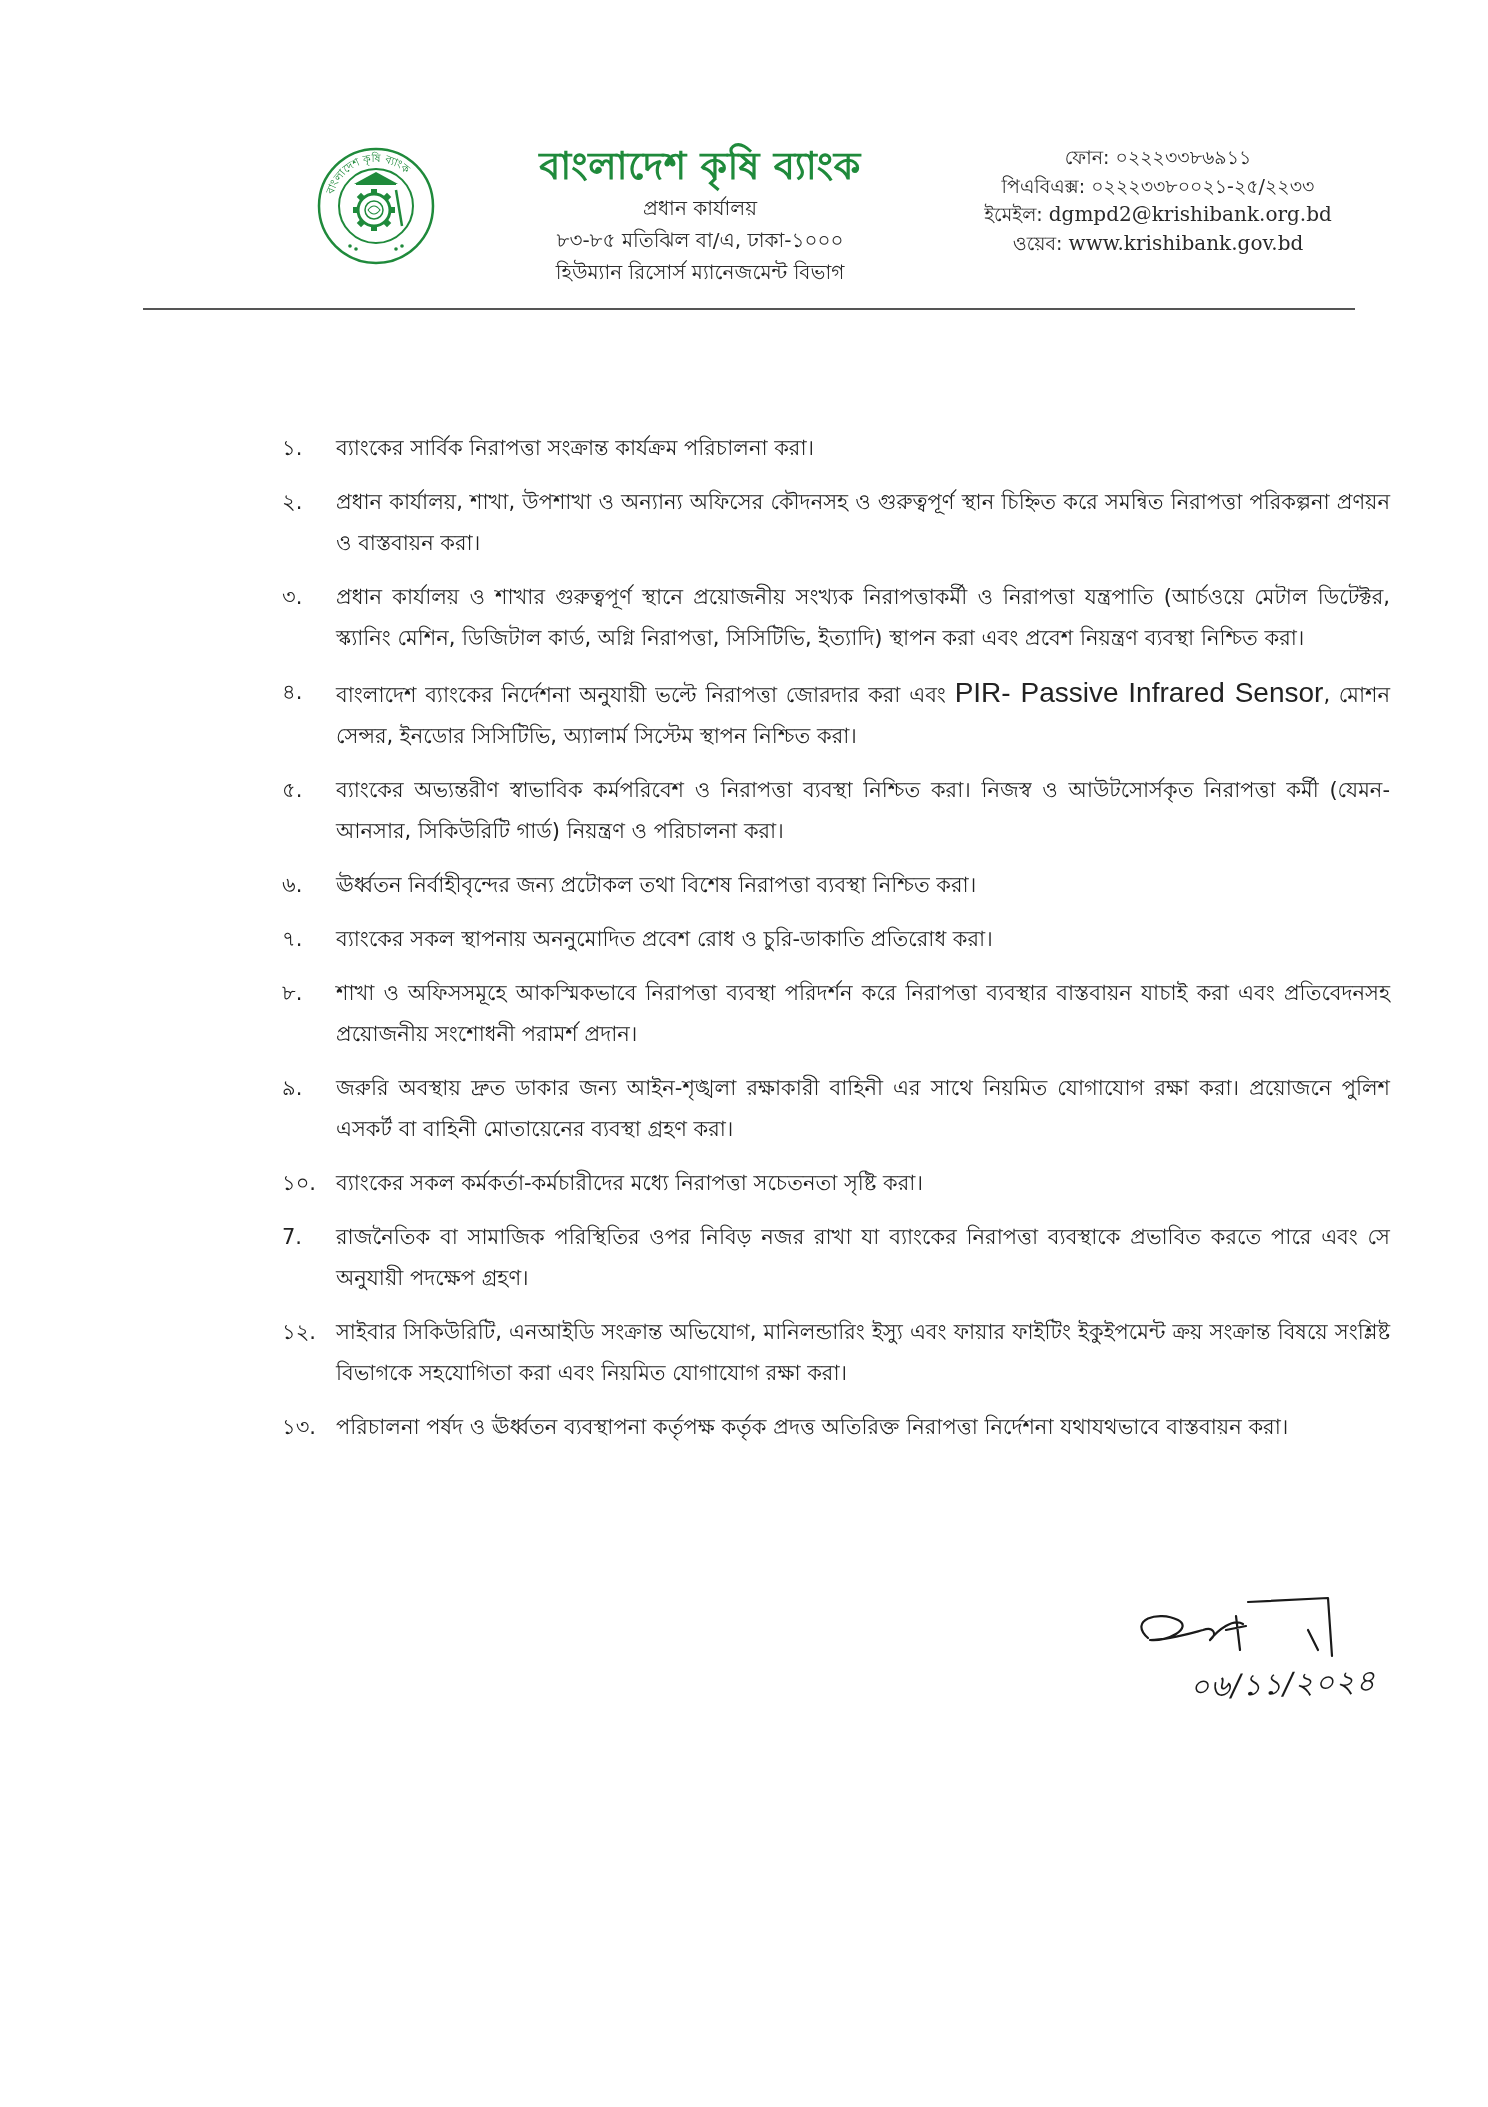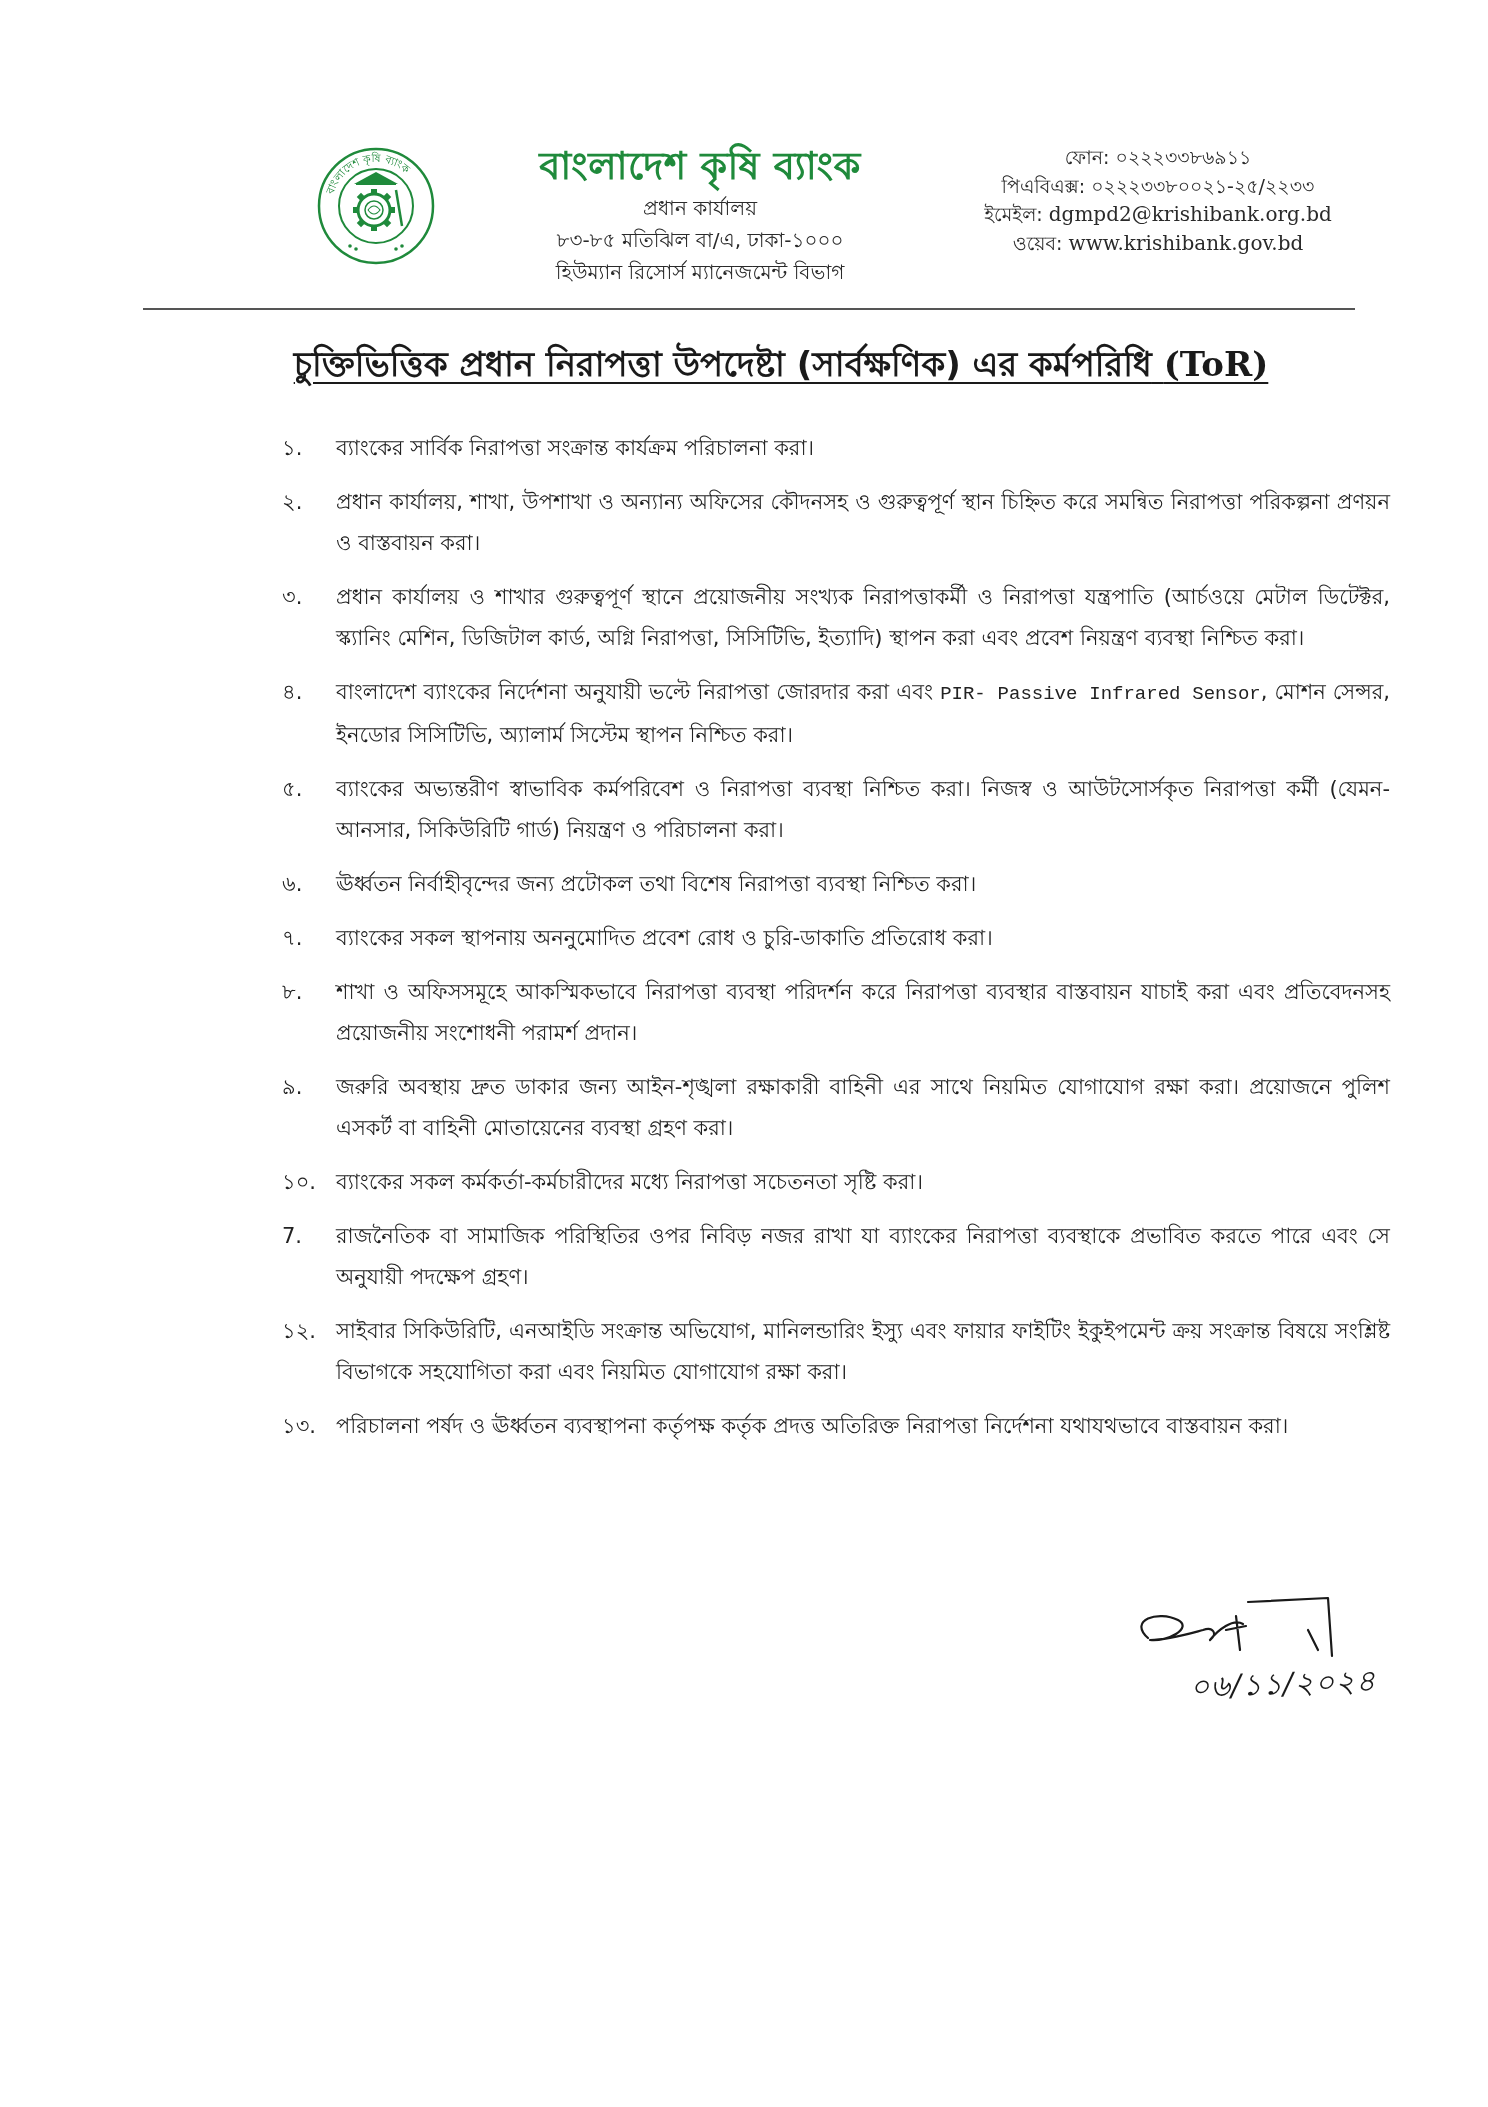--- a/index.html
+++ b/index.html
@@ -120,22 +120,22 @@
     .duty-num {
       flex: 0 0 46px;
       width: 46px;
     }
     .duty-text {
       flex: 1 1 auto;
       text-align: justify;
       margin-left: 8px;
     }
     .duty-text .latin {
-      font-family: Liberation Mono, monospace;
-      font-size: 19px;
+      font-family: Liberation Sans, sans-serif;
+      font-size: 28px;
     }
     
     .signature {
       position: absolute;
       left: 1118px;
       top: 1590px;
       width: 280px;
       height: 120px;
     }
     .sign-date {
@@ -214,24 +214,20 @@
       </div>
       <div class="contact-line">
         <span class="label">ওয়েব:</span>
         <span class="latin">www.krishibank.gov.bd</span>
       </div>
     </div>
 
     <div class="header-rule"></div>
   </div>
 
-  <div class="doc-title">
-    <span>চুক্তিভিত্তিক প্রধান নিরাপত্তা উপদেষ্টা (সার্বক্ষণিক) এর কর্মপরিধি</span>
-    <span class="latin">(ToR)</span>
-  </div>
 
   <ol class="duty-list">
     <li class="duty-item">
       <span class="duty-num">১.</span>
       <span class="duty-text">ব্যাংকের সার্বিক নিরাপত্তা সংক্রান্ত কার্যক্রম পরিচালনা করা।</span>
     </li>
     <li class="duty-item">
       <span class="duty-num">২.</span>
       <span class="duty-text">প্রধান কার্যালয়, শাখা, উপশাখা ও অন্যান্য অফিসের কৌদনসহ ও গুরুত্বপূর্ণ স্থান চিহ্নিত করে সমন্বিত নিরাপত্তা পরিকল্পনা প্রণয়ন ও বাস্তবায়ন করা।</span>
     </li>

